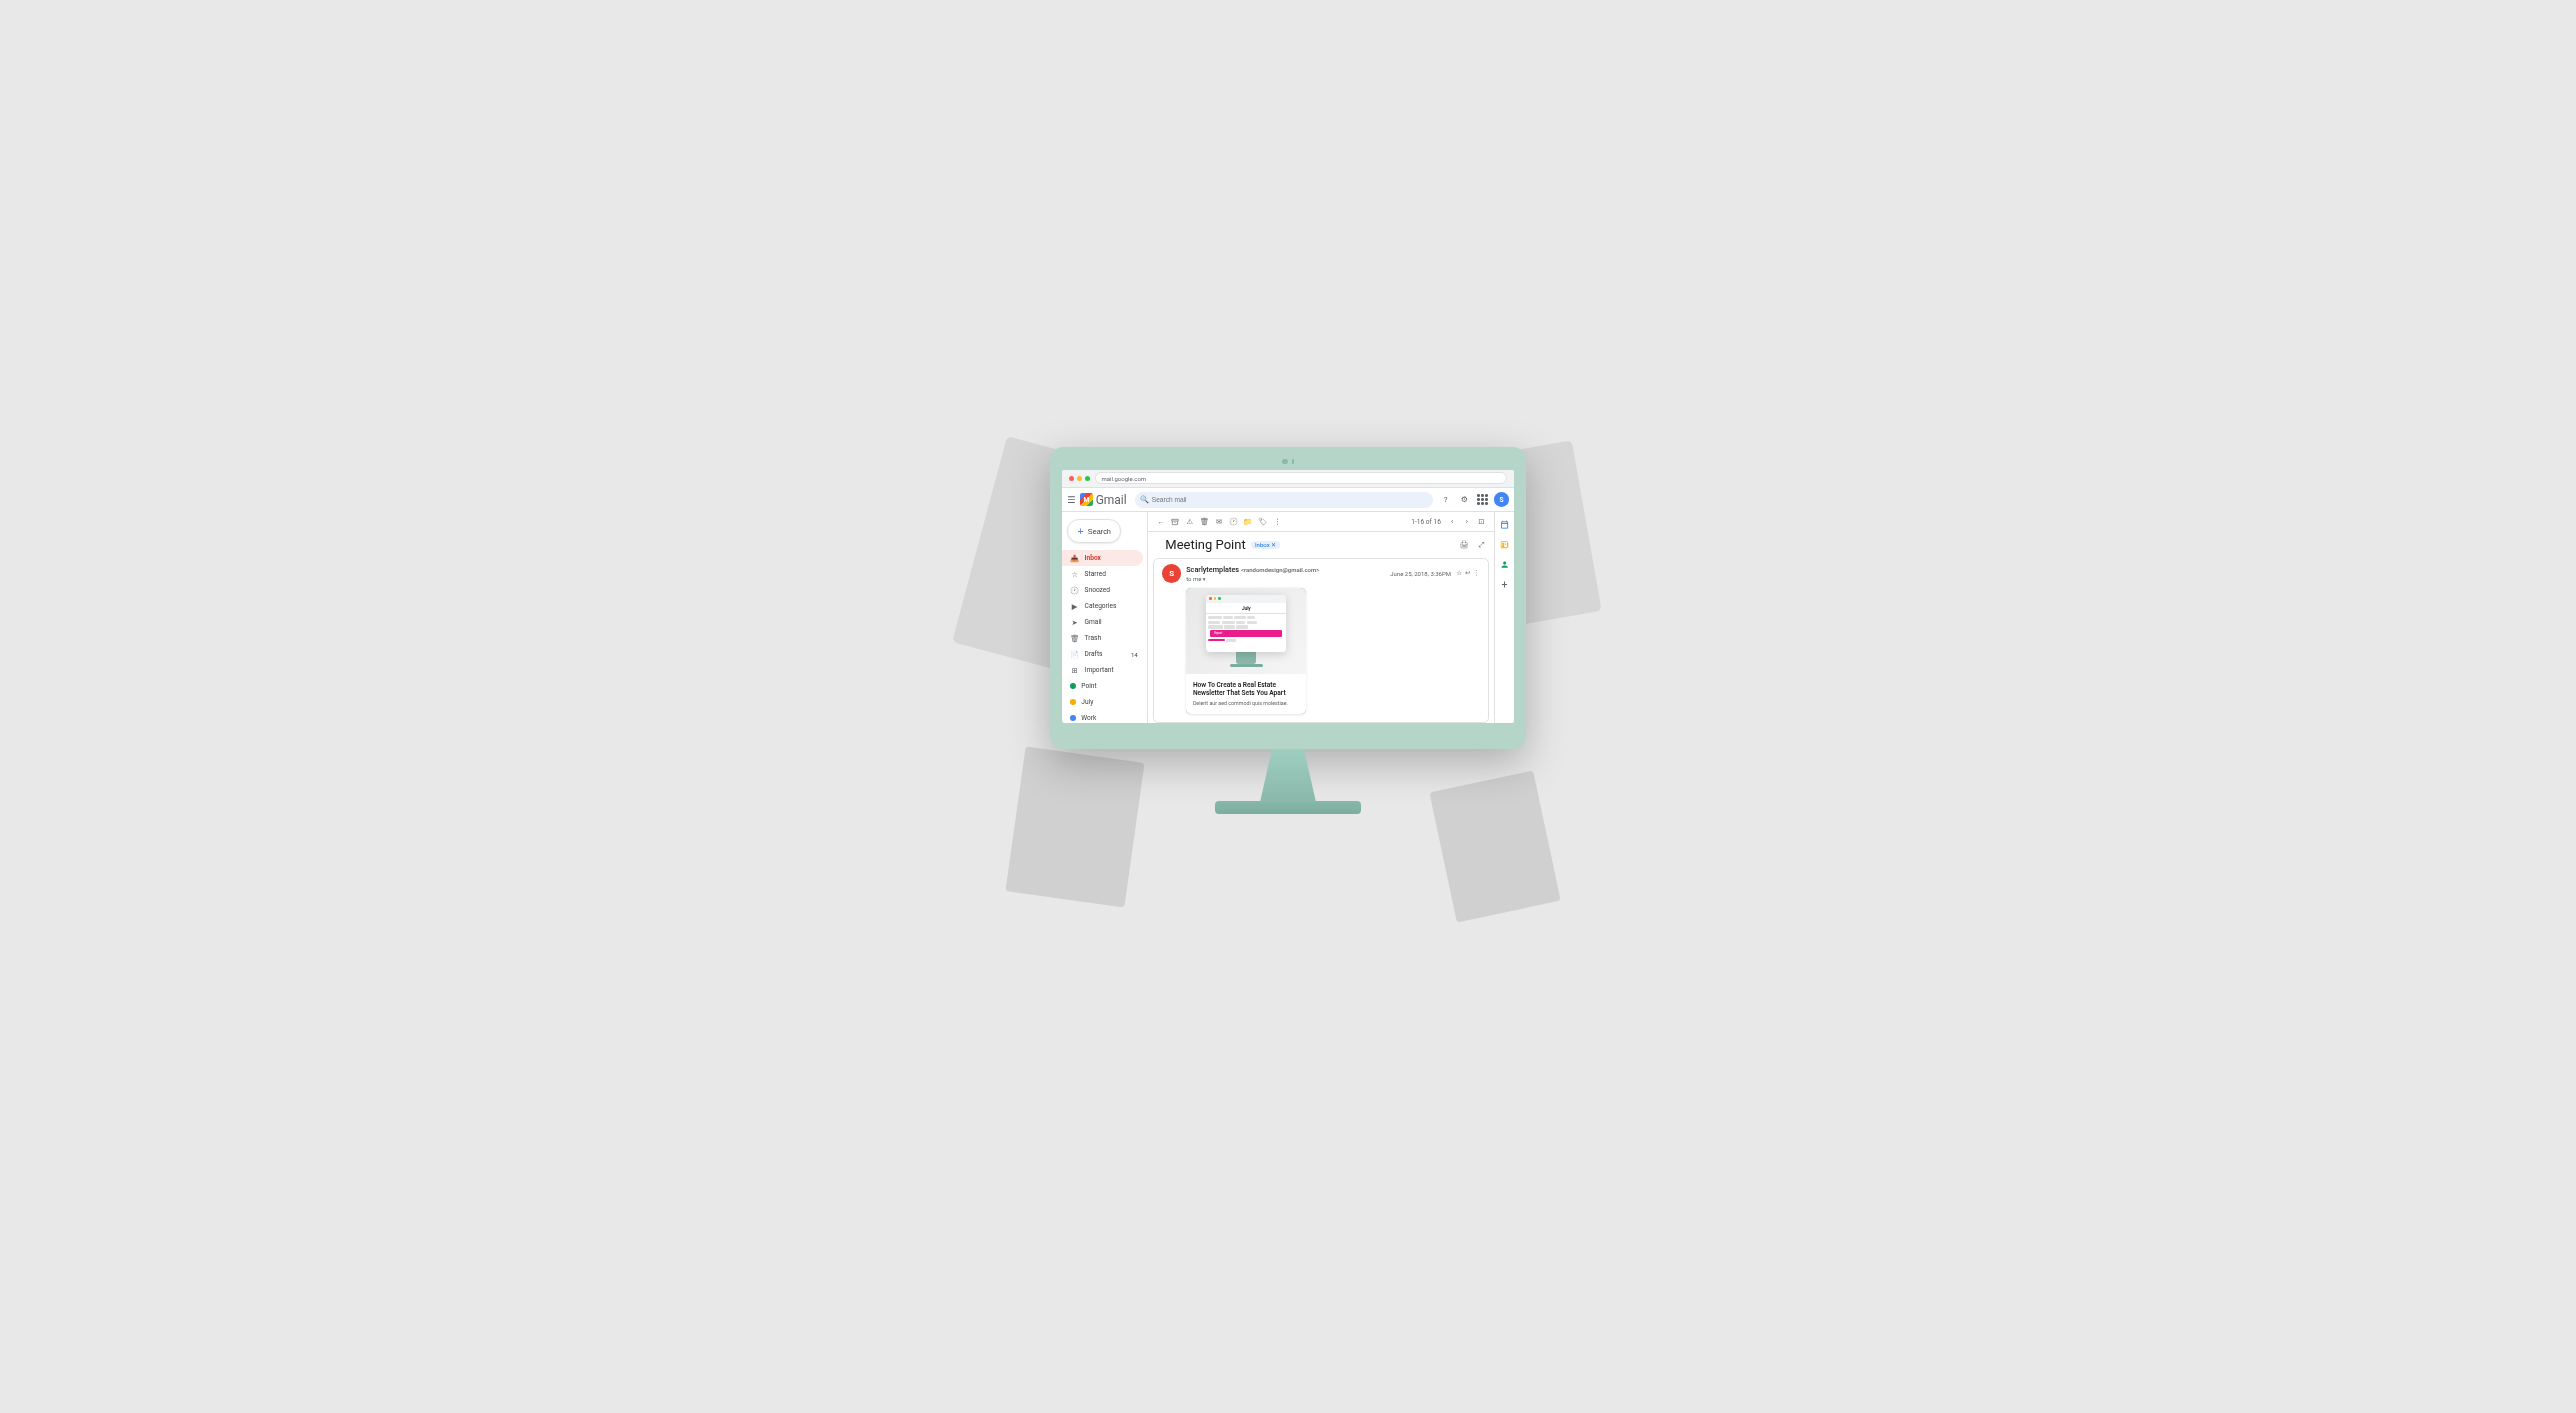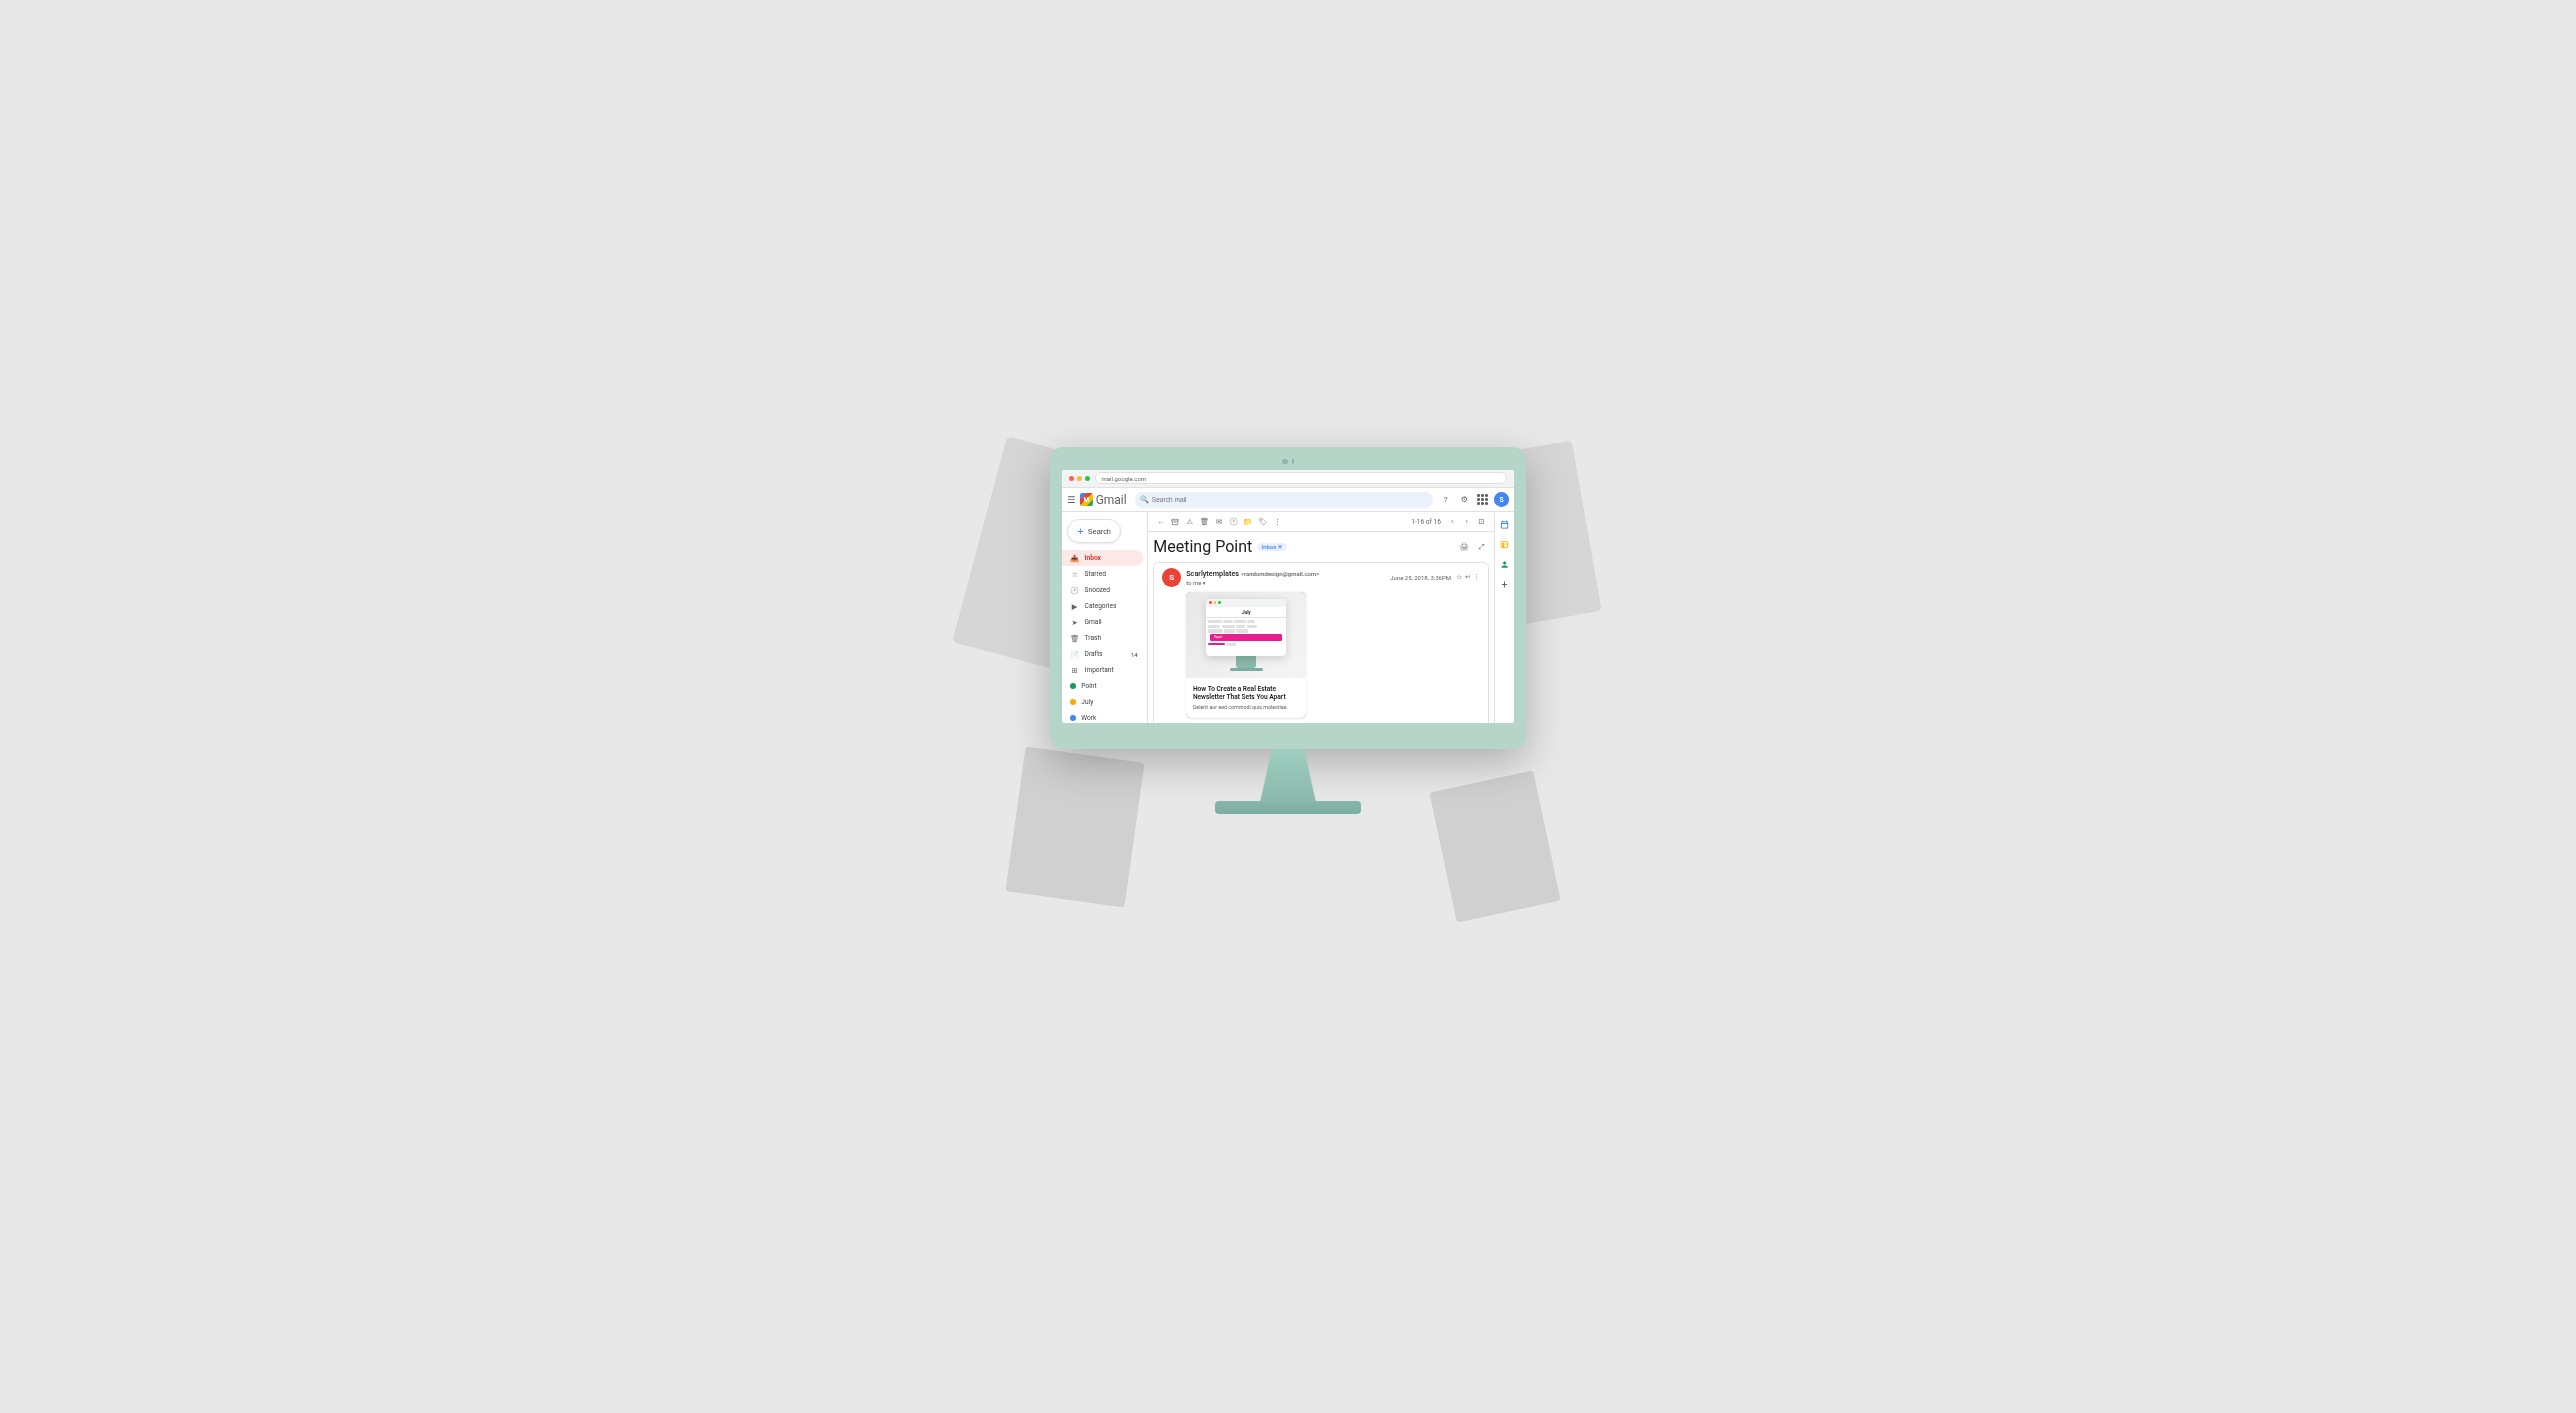--- a/index.html
+++ b/index.html
@@ -364,24 +364,25 @@
       padding: 5.3px;
       overflow-y: auto;
     }
 
     .thread-subject {
       display: flex;
       align-items: center;
       margin-bottom: 5.3px;
     }
     .thread-title {
-      font-size: 16px;
+      font-size: 13px;
       color: #202124;
       font-weight: 400;
       margin-right: 5.3px;
+      margin-left: 12px;
     }
     .inbox-chip {
       background: #e8f0fe;
       color: #1a73e8;
       font-size: 6px;
       padding: 0.7px 4px;
       border-radius: 6.6px;
       display: flex;
       align-items: center;
       gap: 1.3px;

